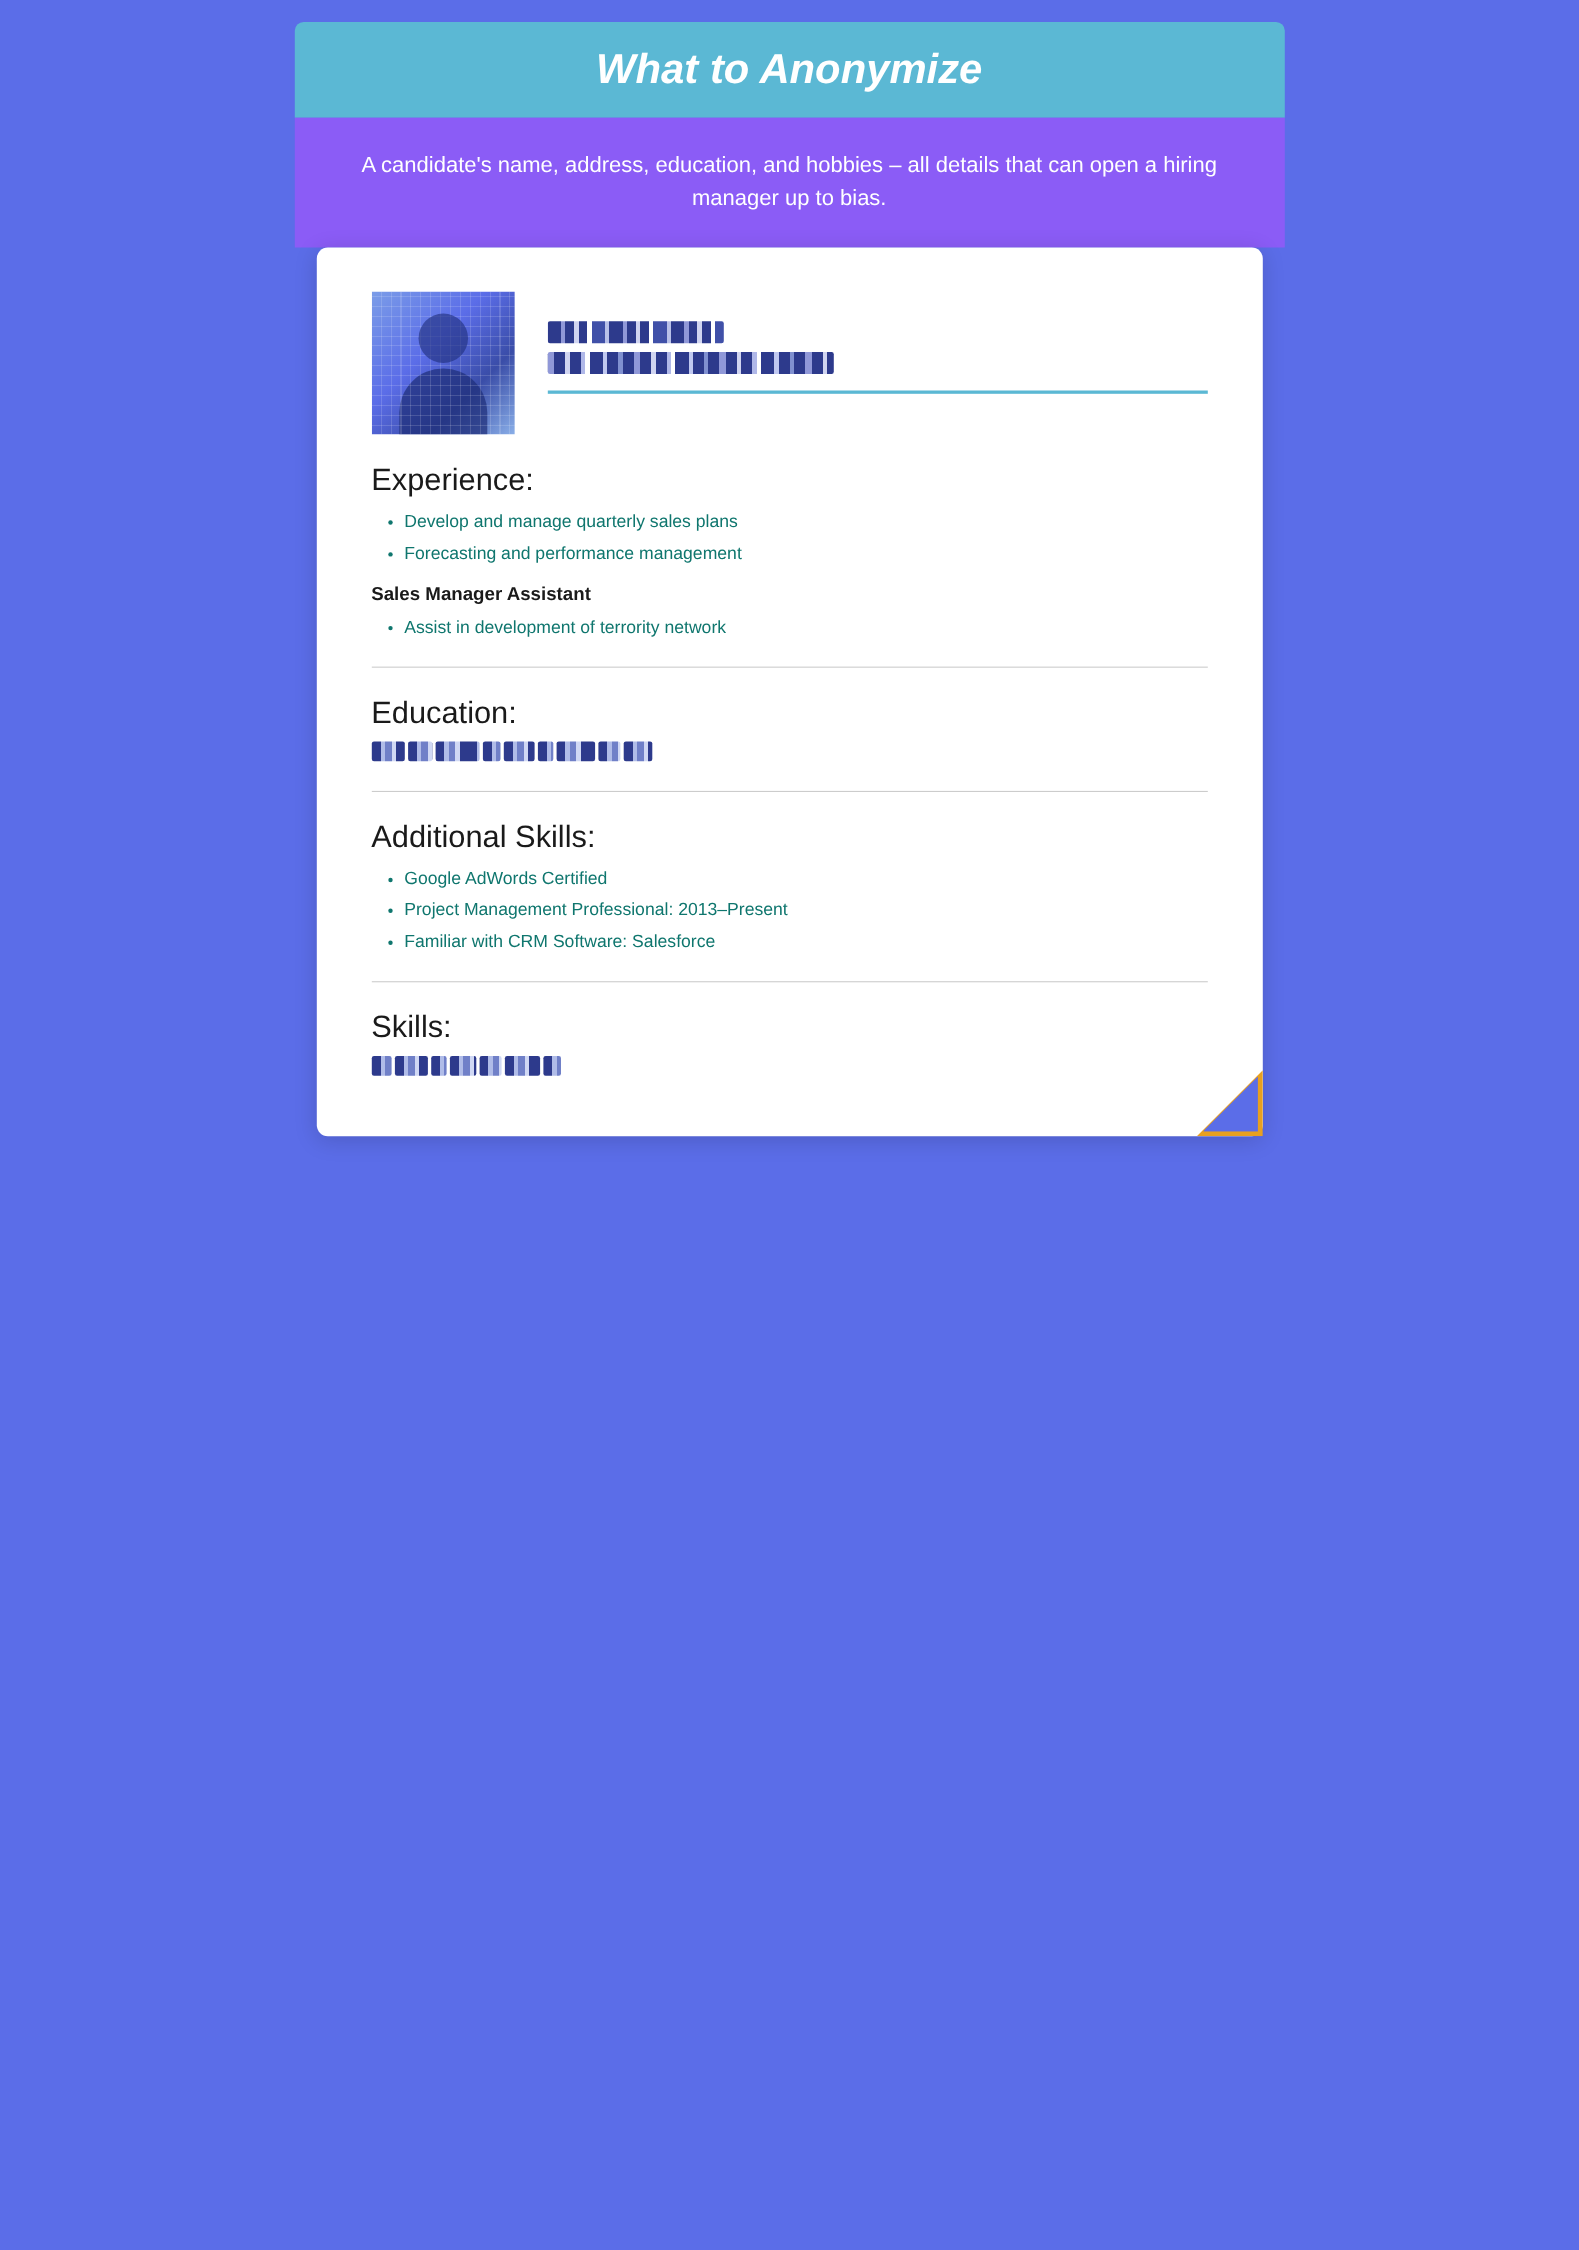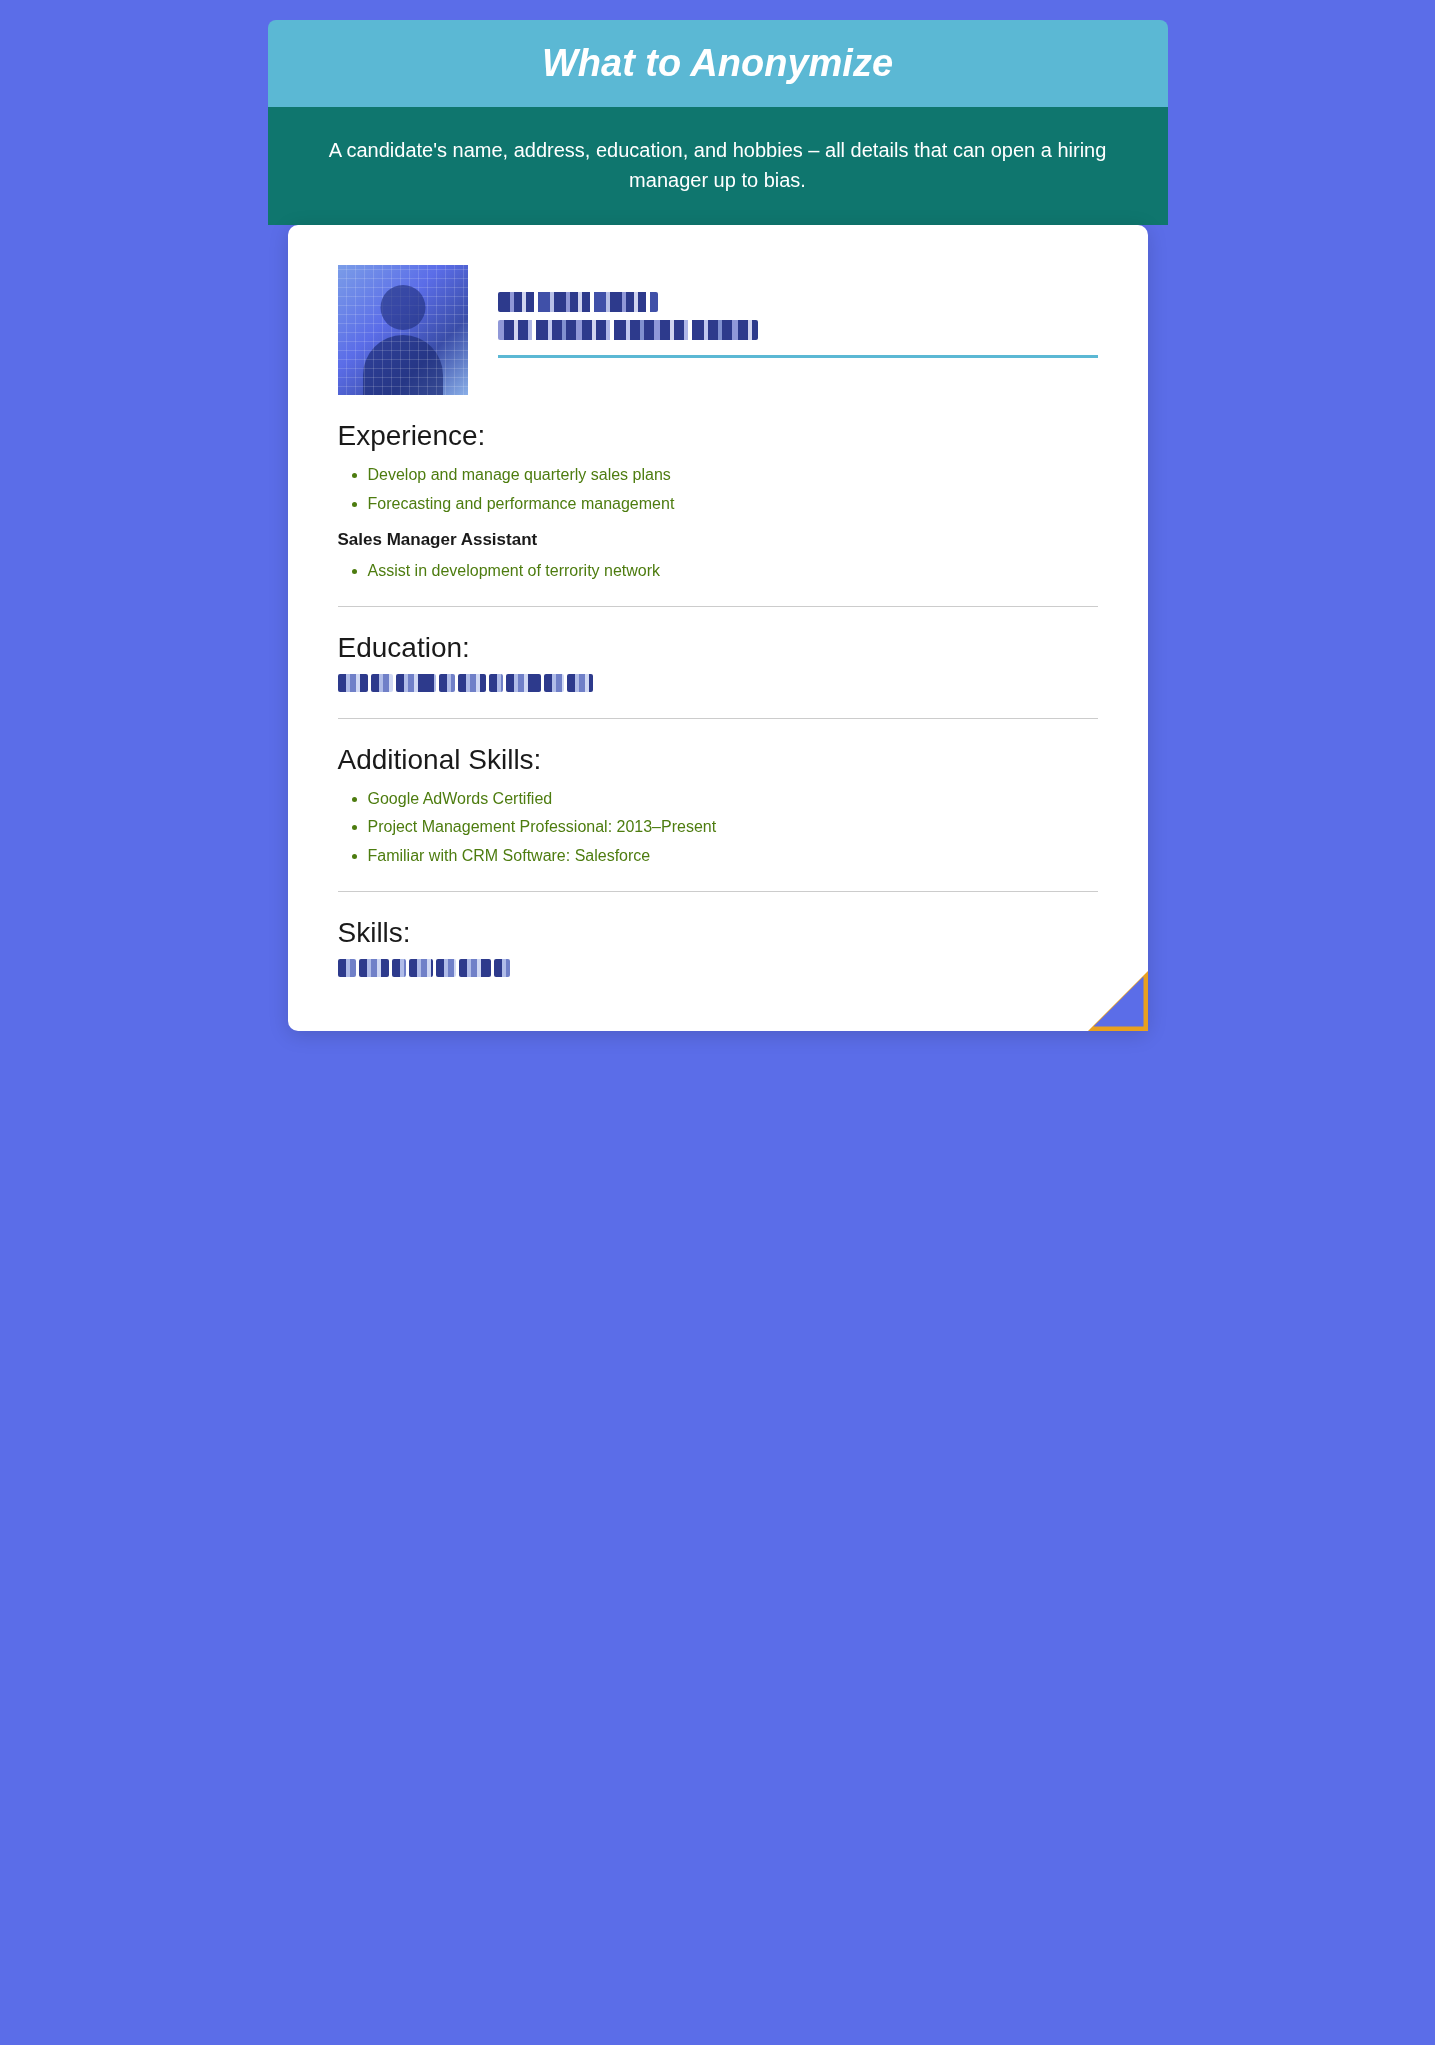--- a/index.html
+++ b/index.html
@@ -29,21 +29,21 @@
     }
 
     .header-title {
       color: white;
       font-size: 38px;
       font-weight: 900;
       font-style: italic;
     }
 
     .header-subtitle-wrapper {
-      background-color: #0f766e;
+      background-color: #8b5cf6;
       padding: 28px 60px 30px;
       text-align: center;
     }
 
     .header-subtitle {
       color: white;
       font-size: 20px;
       line-height: 1.5;
     }
 
@@ -235,21 +235,21 @@
     }
 
     .bullet-list {
       list-style: disc;
       padding-left: 30px;
       margin-bottom: 14px;
     }
 
     .bullet-list li {
       font-size: 16px;
-      color: #4d7c0f;
+      color: #0f766e;
       line-height: 1.6;
       margin-bottom: 3px;
     }
 
     .section-divider {
       width: 100%;
       height: 1px;
       background-color: #ccc;
       margin: 22px 0;
     }

